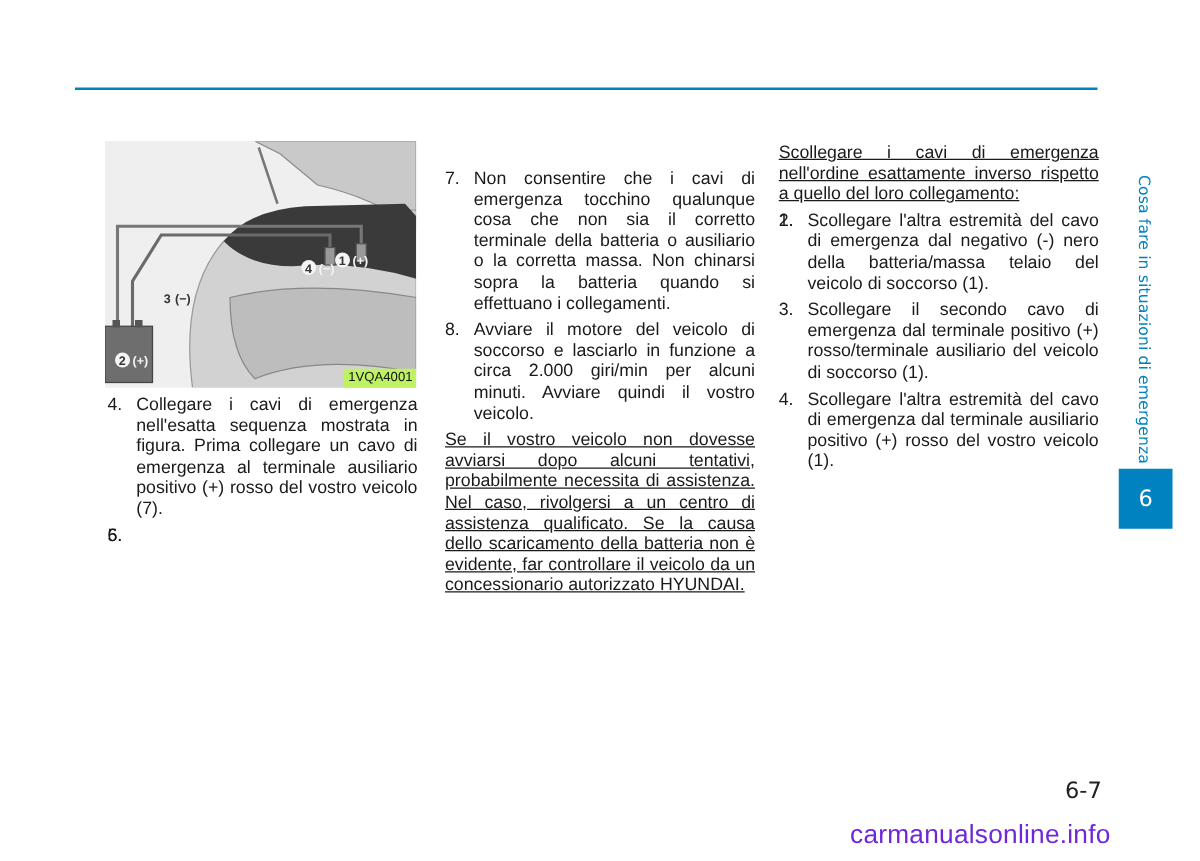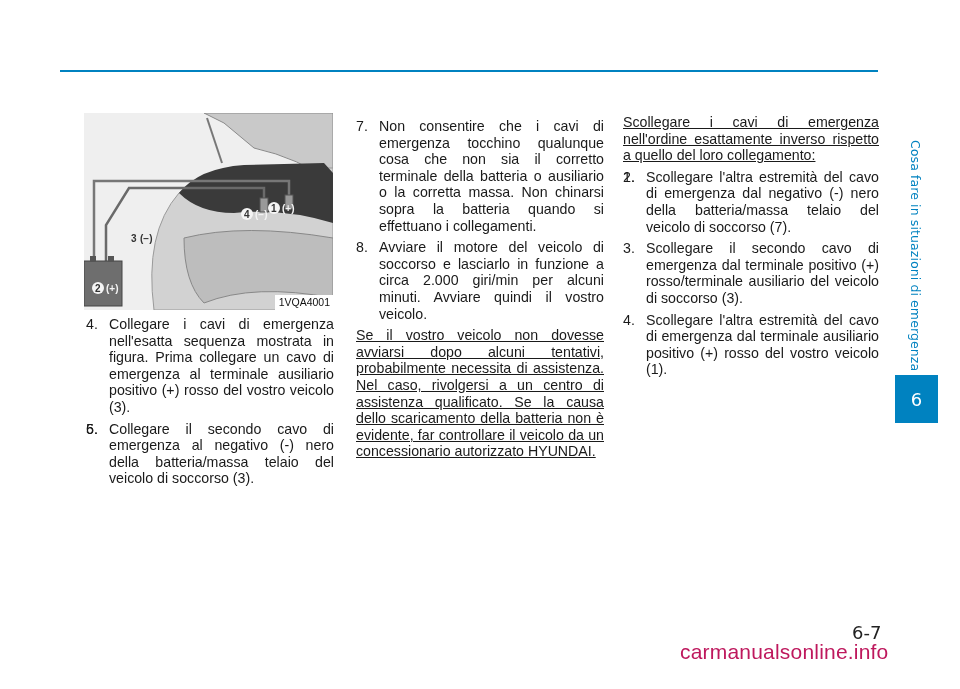--- a/index.html
+++ b/index.html
@@ -39,42 +39,42 @@
       padding-left: 23px;
       margin-bottom: 5px;
     }
     .item .num {
       position: absolute;
       left: 0;
       top: 0;
     }
     .item .sub {
       display: block;
-      margin-top: 4px;
+      margin-top: 21px;
     }
     .para {
       margin: 0 0 5px 0;
       text-decoration: underline;
     }
 
     .figure {
       position: absolute;
       left: 84px;
       top: 113px;
       width: 249px;
       height: 197px;
       background: #ececec;
       overflow: hidden;
     }
     .figure svg { display: block; }
     .figure-code {
       position: absolute;
       right: 0;
       bottom: 0;
-      background: #ffffff;
+      background: #bef264;
       font-size: 10.5px;
       line-height: 13px;
       padding: 1px 3px 1px 4px;
       color: #111;
     }
 
     .side-title {
       position: absolute;
       left: 903px;
       top: 140px;
@@ -105,24 +105,24 @@
       position: absolute;
       left: 852px;
       top: 622px;
       font-family: "DejaVu Sans", sans-serif;
       font-size: 18px;
       color: #222;
     }
     .watermark {
       position: absolute;
       left: 680px;
-      top: 640px;
+      top: 656px;
       font-family: "Liberation Sans", sans-serif;
       font-size: 21px;
-      color: #be185d;
+      color: #6d28d9;
       letter-spacing: 0.2px;
     }
   </style>
 </head>
 <body>
 
 <div class="top-rule"></div>
 
 <div class="figure">
   <svg width="249" height="197" viewBox="0 0 249 197">
@@ -161,28 +161,27 @@
       <text x="11" y="179" fill="#333">2</text>
       <text x="22" y="179" fill="#f4f4f4">(+)</text>
     </g>
   </svg>
   <span class="figure-code">1VQA4001</span>
 </div>
 
 <div class="col col1">
   <div class="item">
     <span class="num">4.</span>
-    <span>Collegare i cavi di emergenza nell'esatta sequenza mostrata in figura. Prima collegare un cavo di emergenza al terminale ausiliario positivo (+) rosso del vostro veicolo (3).</span>
+    <span>Collegare i cavi di emergenza nell'esatta sequenza mostrata in figura. Prima collegare un cavo di emergenza al terminale ausiliario positivo (+) rosso del vostro veicolo (7).</span>
   </div>
   <div class="item">
     <span class="num">5.</span>
   </div>
   <div class="item">
     <span class="num">6.</span>
-    <span>Collegare il secondo cavo di emergenza al negativo (-) nero della batteria/massa telaio del veicolo di soccorso (3).</span>
   </div>
 </div>
 
 <div class="col col2">
   <div class="item">
     <span class="num">7.</span>
     <span class="sub">Non consentire che i cavi di emergenza tocchino qualunque cosa che non sia il corretto terminale della batteria o ausiliario o la corretta massa. Non chinarsi sopra la batteria quando si effettuano i collegamenti.</span>
   </div>
   <div class="item">
     <span class="num">8.</span>
@@ -191,25 +190,25 @@
   <p class="para">Se il vostro veicolo non dovesse avviarsi dopo alcuni tentativi, probabilmente necessita di assistenza. Nel caso, rivolgersi a un centro di assistenza qualificato. Se la causa dello scaricamento della batteria non è evidente, far controllare il veicolo da un concessionario autorizzato HYUNDAI.</p>
 </div>
 
 <div class="col col3">
   <p class="para">Scollegare i cavi di emergenza nell'ordine esattamente inverso rispetto a quello del loro collegamento:</p>
   <div class="item">
     <span class="num">1.</span>
   </div>
   <div class="item">
     <span class="num">2.</span>
-    <span>Scollegare l'altra estremità del cavo di emergenza dal negativo (-) nero della batteria/massa telaio del veicolo di soccorso (7).</span>
+    <span>Scollegare l'altra estremità del cavo di emergenza dal negativo (-) nero della batteria/massa telaio del veicolo di soccorso (1).</span>
   </div>
   <div class="item">
     <span class="num">3.</span>
-    <span>Scollegare il secondo cavo di emergenza dal terminale positivo (+) rosso/terminale ausiliario del veicolo di soccorso (3).</span>
+    <span>Scollegare il secondo cavo di emergenza dal terminale positivo (+) rosso/terminale ausiliario del veicolo di soccorso (1).</span>
   </div>
   <div class="item">
     <span class="num">4.</span>
     <span>Scollegare l'altra estremità del cavo di emergenza dal terminale ausiliario positivo (+) rosso del vostro veicolo (1).</span>
   </div>
 </div>
 
 <div class="side-title">Cosa fare in situazioni di emergenza</div>
 <div class="chapter-tab">
   <span>6</span>

